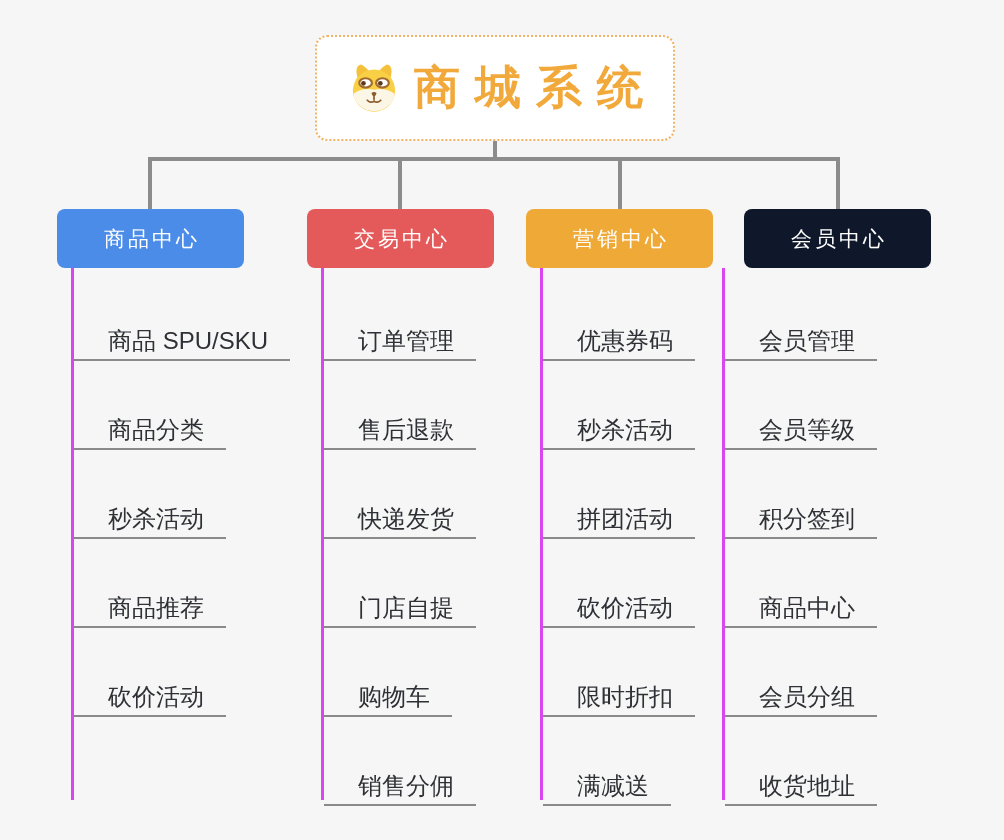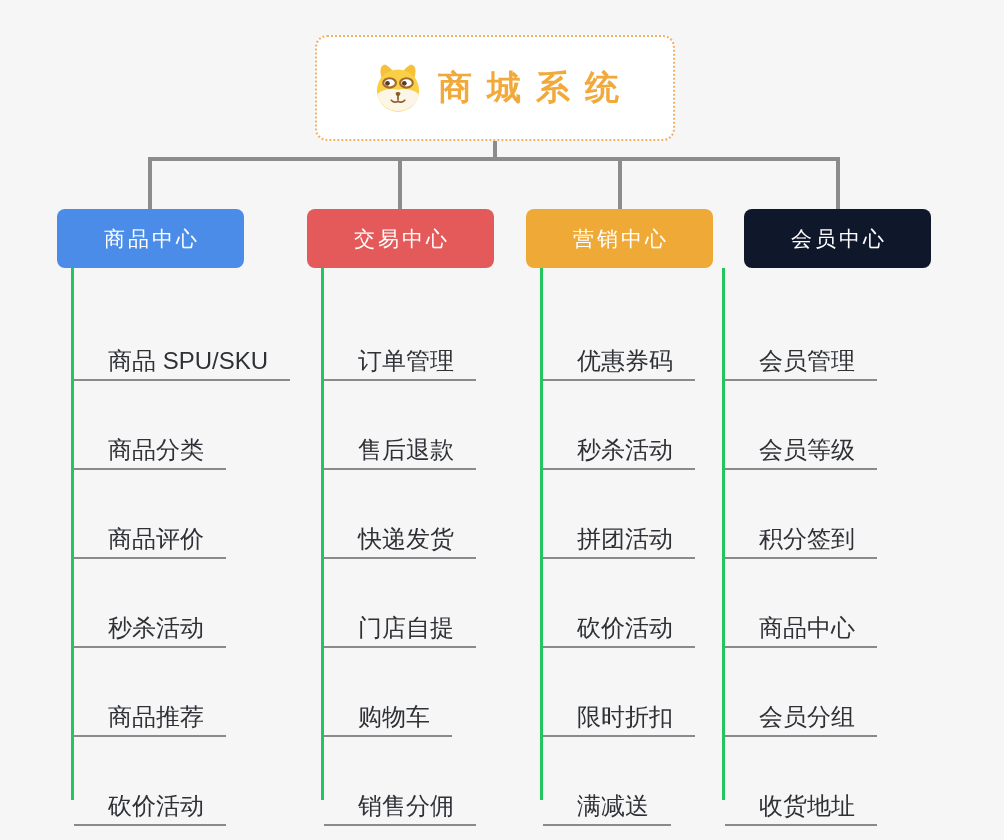--- a/index.html
+++ b/index.html
@@ -23,21 +23,21 @@
     background:#FFFFFF;
     border:2px dotted #F1B266;
     border-radius:12px;
     box-sizing:border-box;
     display:flex;
     align-items:center;
     justify-content:center;
     gap:13px;
   }
   .root-title{
-    font-size:34px;
+    font-size:46px;
     font-weight:bold;
     color:#F2A93B;
     letter-spacing:15px;
     margin-right:-15px;
     white-space:nowrap;
   }
   .dog-icon{display:block;}
 
   
   .line{position:absolute;background:#8C8C8C;}
@@ -69,26 +69,26 @@
   .bb-0{left:57px}
   .bb-1{left:307px}
   .bb-2{left:526px}
   .bb-3{left:744px}
 
   
   .column{
     position:absolute;
     top:268px;
     height:532px;
-    border-left:3px solid #22c55e;
+    border-left:3px solid #d946ef;
     box-sizing:border-box;
     display:flex;
     flex-direction:column;
     align-items:flex-start;
-    padding-top:75px;
+    padding-top:55px;
     gap:51px;
   }
   .col-0{left:71px}
   .col-1{left:321px}
   .col-2{left:540px}
   .col-3{left:722px}
   .leaf{
     height:38px;
     line-height:36px;
     box-sizing:border-box;
@@ -137,21 +137,20 @@
   <div class="branch-box bb-2" style="background-color: rgb(239, 169, 55);">
     <span>营销中心</span>
   </div>
   <div class="branch-box bb-3" style="background-color: #0f172a;">
     <span>会员中心</span>
   </div>
 
   <div class="column col-0">
     <div class="leaf">商品 SPU/SKU</div>
     <div class="leaf">商品分类</div>
-    <div class="leaf">商品评价</div>
     <div class="leaf">秒杀活动</div>
     <div class="leaf">商品推荐</div>
     <div class="leaf">砍价活动</div>
   </div>
 
   <div class="column col-1">
     <div class="leaf">订单管理</div>
     <div class="leaf">售后退款</div>
     <div class="leaf">快递发货</div>
     <div class="leaf">门店自提</div>

